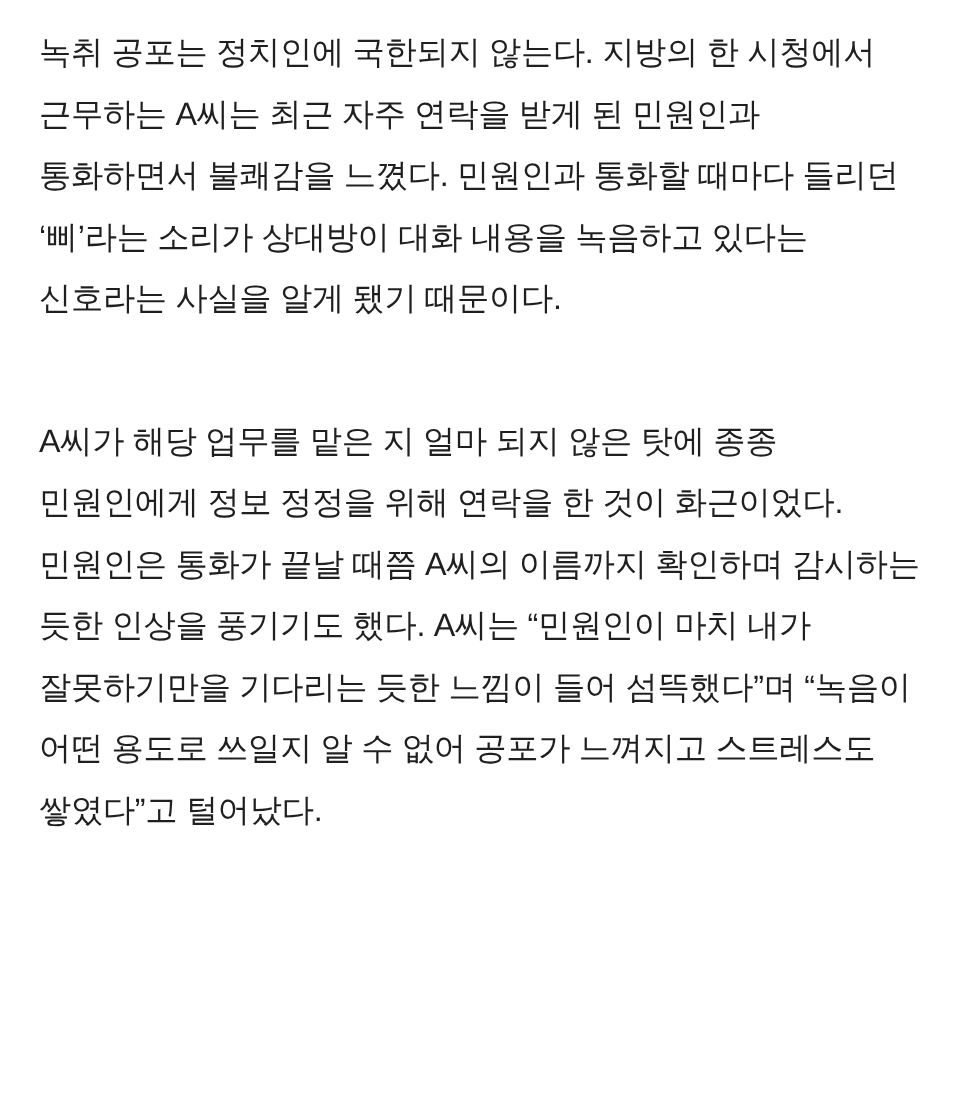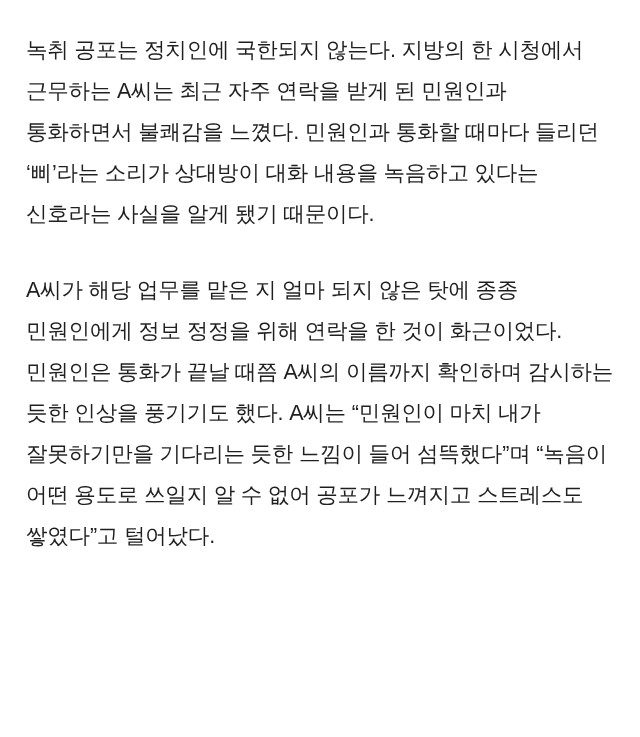--- a/index.html
+++ b/index.html
@@ -8,36 +8,36 @@
     background: #ffffff;
   }
   body {
     width: 640px;
     height: 737px;
     font-family: "Liberation Sans", sans-serif;
     color: #1a1a1a;
     overflow: hidden;
   }
   #article {
-    padding: 30px 26px 0 26px;
+    padding: 15px 26px 0 26px;
     box-sizing: border-box;
     width: 640px;
   }
   .para {
     font-size: 21.5px;
     line-height: 41px;
     letter-spacing: -0.2px;
     color: #1f1f1f;
     margin: 0;
     text-align: left;
     word-break: keep-all;
     white-space: normal;
   }
   .para + .para {
-    margin-top: 35px;
+    margin-top: 54px;
   }
 </style>
 </head>
 <body>
 
 <div id="article">
   <p class="para">녹취 공포는 정치인에 국한되지 않는다. 지방의 한 시청에서 근무하는 A씨는 최근 자주 연락을 받게 된 민원인과 통화하면서 불쾌감을 느꼈다. 민원인과 통화할 때마다 들리던 ‘삐’라는 소리가 상대방이 대화 내용을 녹음하고 있다는 신호라는 사실을 알게 됐기 때문이다.</p>
   <p class="para">A씨가 해당 업무를 맡은 지 얼마 되지 않은 탓에 종종 민원인에게 정보 정정을 위해 연락을 한 것이 화근이었다. 민원인은 통화가 끝날 때쯤 A씨의 이름까지 확인하며 감시하는 듯한 인상을 풍기기도 했다. A씨는 “민원인이 마치 내가 잘못하기만을 기다리는 듯한 느낌이 들어 섬뜩했다”며 “녹음이 어떤 용도로 쓰일지 알 수 없어 공포가 느껴지고 스트레스도 쌓였다”고 털어났다.</p>
 </div>
 

